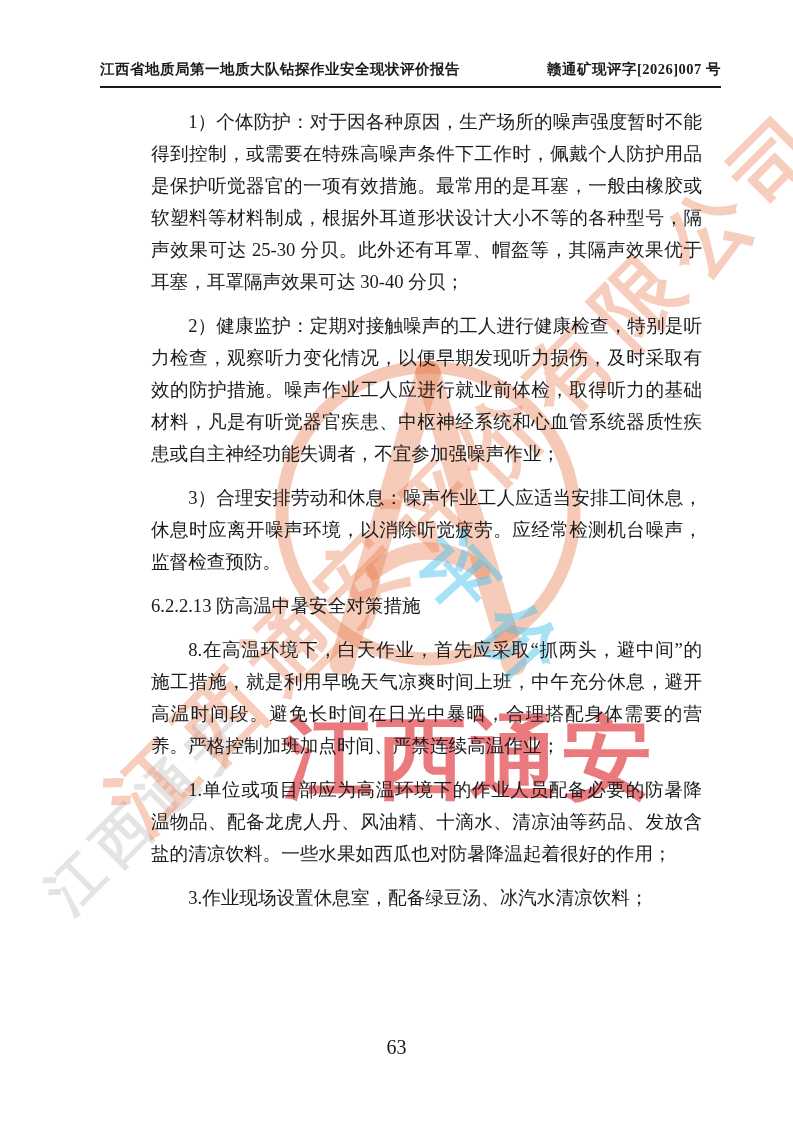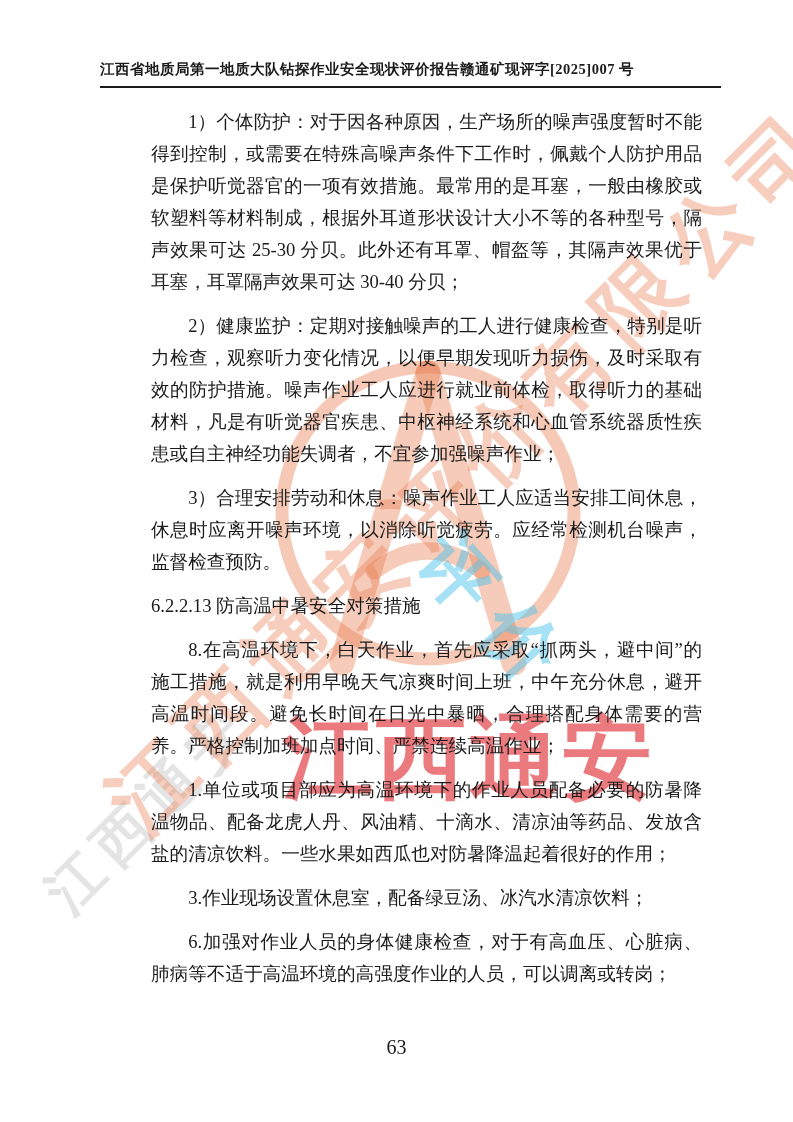--- a/index.html
+++ b/index.html
@@ -8,21 +8,21 @@
     width:793px;height:1122px;
     margin:0 auto;
     background:#ffffff;
     overflow:hidden;
     font-family:"Liberation Serif", serif;
     color:#1b1b1b;
   }
   
   .header{
     position:absolute;left:100px;right:72px;top:60px;
-    display:flex;justify-content:flex-start;align-items:flex-end;
+    display:flex;justify-content:space-between;align-items:flex-end;
     font-size:14.5px;font-weight:bold;letter-spacing:0.5px;
     white-space:nowrap;
   }
   .header-rule{
     position:absolute;left:100px;right:72px;top:86px;
     border-top:2.2px solid #1a1a1a;height:0;
   }
   
   .content{
     position:absolute;left:139px;width:575px;top:94px;
@@ -81,30 +81,29 @@
       <path d="M160 28 L74 318" fill="none" stroke="rgba(233,126,81,0.40)" stroke-width="25" stroke-linecap="round"></path>
       <path d="M160 28 L246 318" fill="none" stroke="rgba(233,126,81,0.40)" stroke-width="25" stroke-linecap="round"></path>
       <path d="M106 226 Q160 186 214 226" fill="none" stroke="rgba(233,126,81,0.40)" stroke-width="17" stroke-linecap="round"></path>
     </svg>
     <div class="wm-blue">评价</div>
     <div class="wm-red">江西通安</div>
   </div>
 
   <div class="header">
     <span>江西省地质局第一地质大队钻探作业安全现状评价报告</span>
-    <span>赣通矿现评字[2025]007 号</span>
+    <span>赣通矿现评字[2026]007 号</span>
   </div>
   <div class="header-rule"></div>
 
   <div class="content">
     <p class="indent">1）个体防护：对于因各种原因，生产场所的噪声强度暂时不能得到控制，或需要在特殊高噪声条件下工作时，佩戴个人防护用品是保护听觉器官的一项有效措施。最常用的是耳塞，一般由橡胶或软塑料等材料制成，根据外耳道形状设计大小不等的各种型号，隔声效果可达 25-30 分贝。此外还有耳罩、帽盔等，其隔声效果优于耳塞，耳罩隔声效果可达 30-40 分贝；</p>
     <p class="indent">2）健康监护：定期对接触噪声的工人进行健康检查，特别是听力检查，观察听力变化情况，以便早期发现听力损伤，及时采取有效的防护措施。噪声作业工人应进行就业前体检，取得听力的基础材料，凡是有听觉器官疾患、中枢神经系统和心血管系统器质性疾患或自主神经功能失调者，不宜参加强噪声作业；</p>
     <p class="indent">3）合理安排劳动和休息：噪声作业工人应适当安排工间休息，休息时应离开噪声环境，以消除听觉疲劳。应经常检测机台噪声，监督检查预防。</p>
     <p>6.2.2.13 防高温中暑安全对策措施</p>
     <p class="indent">8.在高温环境下，白天作业，首先应采取“抓两头，避中间”的施工措施，就是利用早晚天气凉爽时间上班，中午充分休息，避开高温时间段。避免长时间在日光中暴晒，合理搭配身体需要的营养。严格控制加班加点时间、严禁连续高温作业；</p>
     <p class="indent">1.单位或项目部应为高温环境下的作业人员配备必要的防暑降温物品、配备龙虎人丹、风油精、十滴水、清凉油等药品、发放含盐的清凉饮料。一些水果如西瓜也对防暑降温起着很好的作用；</p>
     <p class="indent">3.作业现场设置休息室，配备绿豆汤、冰汽水清凉饮料；</p>
-    <p class="indent">6.加强对作业人员的身体健康检查，对于有高血压、心脏病、肺病等不适于高温环境的高强度作业的人员，可以调离或转岗；</p>
   </div>
 
   <div class="page-num">63</div>
 
 </div>
 
 </body></html>

